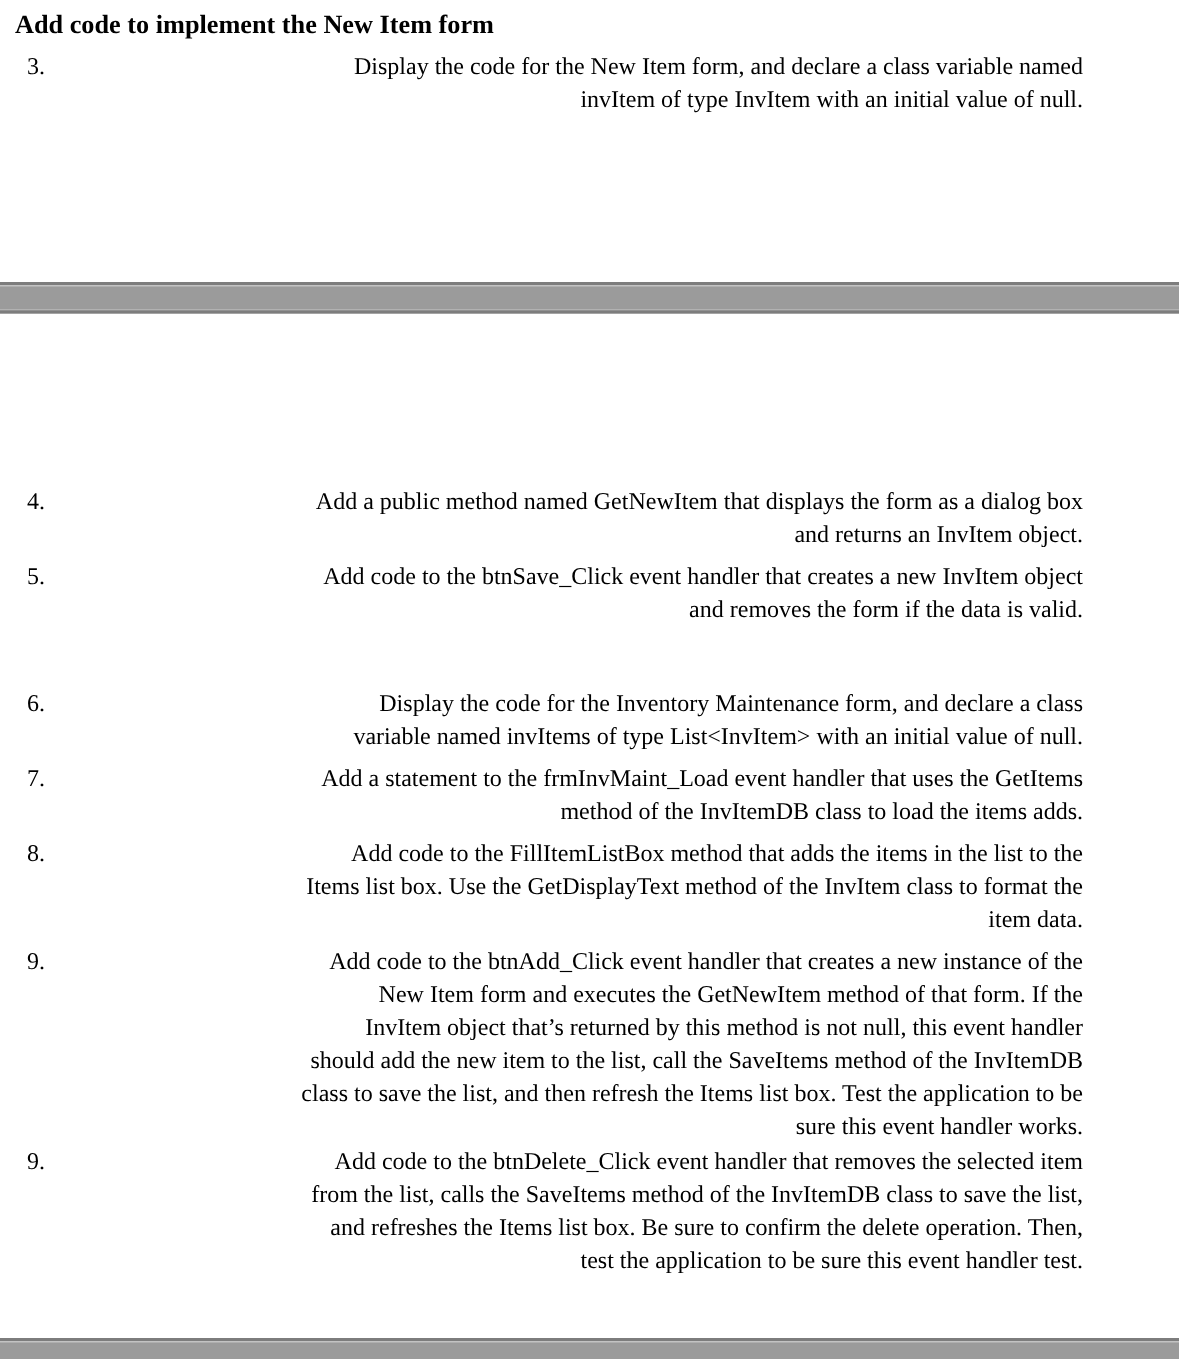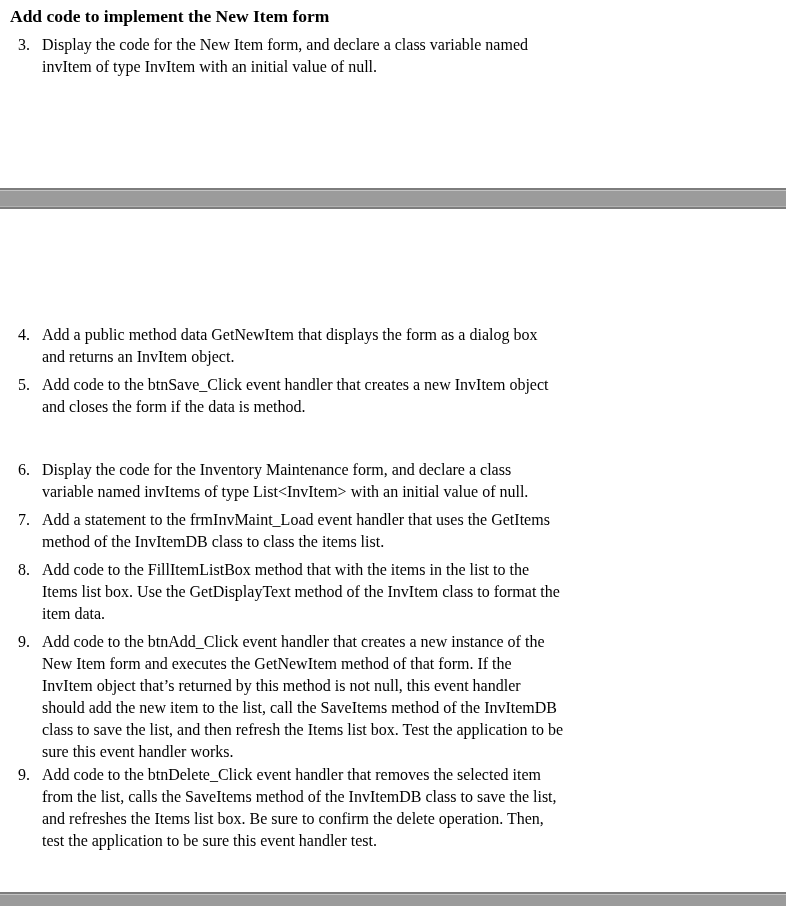--- a/index.html
+++ b/index.html
@@ -46,20 +46,21 @@
     left: 0;
     top: 0;
     width: 30px;
     text-align: right;
     display: inline-block;
   }
   .li .txt {
     margin-left: 42px;
     width: 680px;
     white-space: pre-line;
+    text-align: right;
   }
   .page-divider {
     position: absolute;
     left: 0;
     top: 188px;
     width: 786px;
     height: 17px;
     background: #9b9b9b;
     border-top: 2px solid #7d7d7d;
     border-bottom: 2px solid #7d7d7d;
@@ -88,46 +89,46 @@
     <span class="num">3.</span>
     <div class="txt">Display the code for the New Item form, and declare a class variable named
 invItem of type InvItem with an initial value of null.</div>
   </div>
 
   <div class="page-divider"></div>
 
 
   <div class="li" style="top:324px">
     <span class="num">4.</span>
-    <div class="txt">Add a public method data GetNewItem that displays the form as a dialog box
+    <div class="txt">Add a public method named GetNewItem that displays the form as a dialog box
 and returns an InvItem object.</div>
   </div>
 
   <div class="li" style="top:374px">
     <span class="num">5.</span>
     <div class="txt">Add code to the btnSave_Click event handler that creates a new InvItem object
-and closes the form if the data is method.</div>
+and removes the form if the data is valid.</div>
   </div>
 
 
   <div class="li" style="top:459px">
     <span class="num">6.</span>
     <div class="txt">Display the code for the Inventory Maintenance form, and declare a class
 variable named invItems of type List&lt;InvItem&gt; with an initial value of null.</div>
   </div>
 
   <div class="li" style="top:509px">
     <span class="num">7.</span>
     <div class="txt">Add a statement to the frmInvMaint_Load event handler that uses the GetItems
-method of the InvItemDB class to class the items list.</div>
+method of the InvItemDB class to load the items adds.</div>
   </div>
 
   <div class="li" style="top:559px">
     <span class="num">8.</span>
-    <div class="txt">Add code to the FillItemListBox method that with the items in the list to the
+    <div class="txt">Add code to the FillItemListBox method that adds the items in the list to the
 Items list box. Use the GetDisplayText method of the InvItem class to format the
 item data.</div>
   </div>
 
   <div class="li" style="top:631px">
     <span class="num">9.</span>
     <div class="txt">Add code to the btnAdd_Click event handler that creates a new instance of the
 New Item form and executes the GetNewItem method of that form. If the
 InvItem object that’s returned by this method is not null, this event handler
 should add the new item to the list, call the SaveItems method of the InvItemDB

